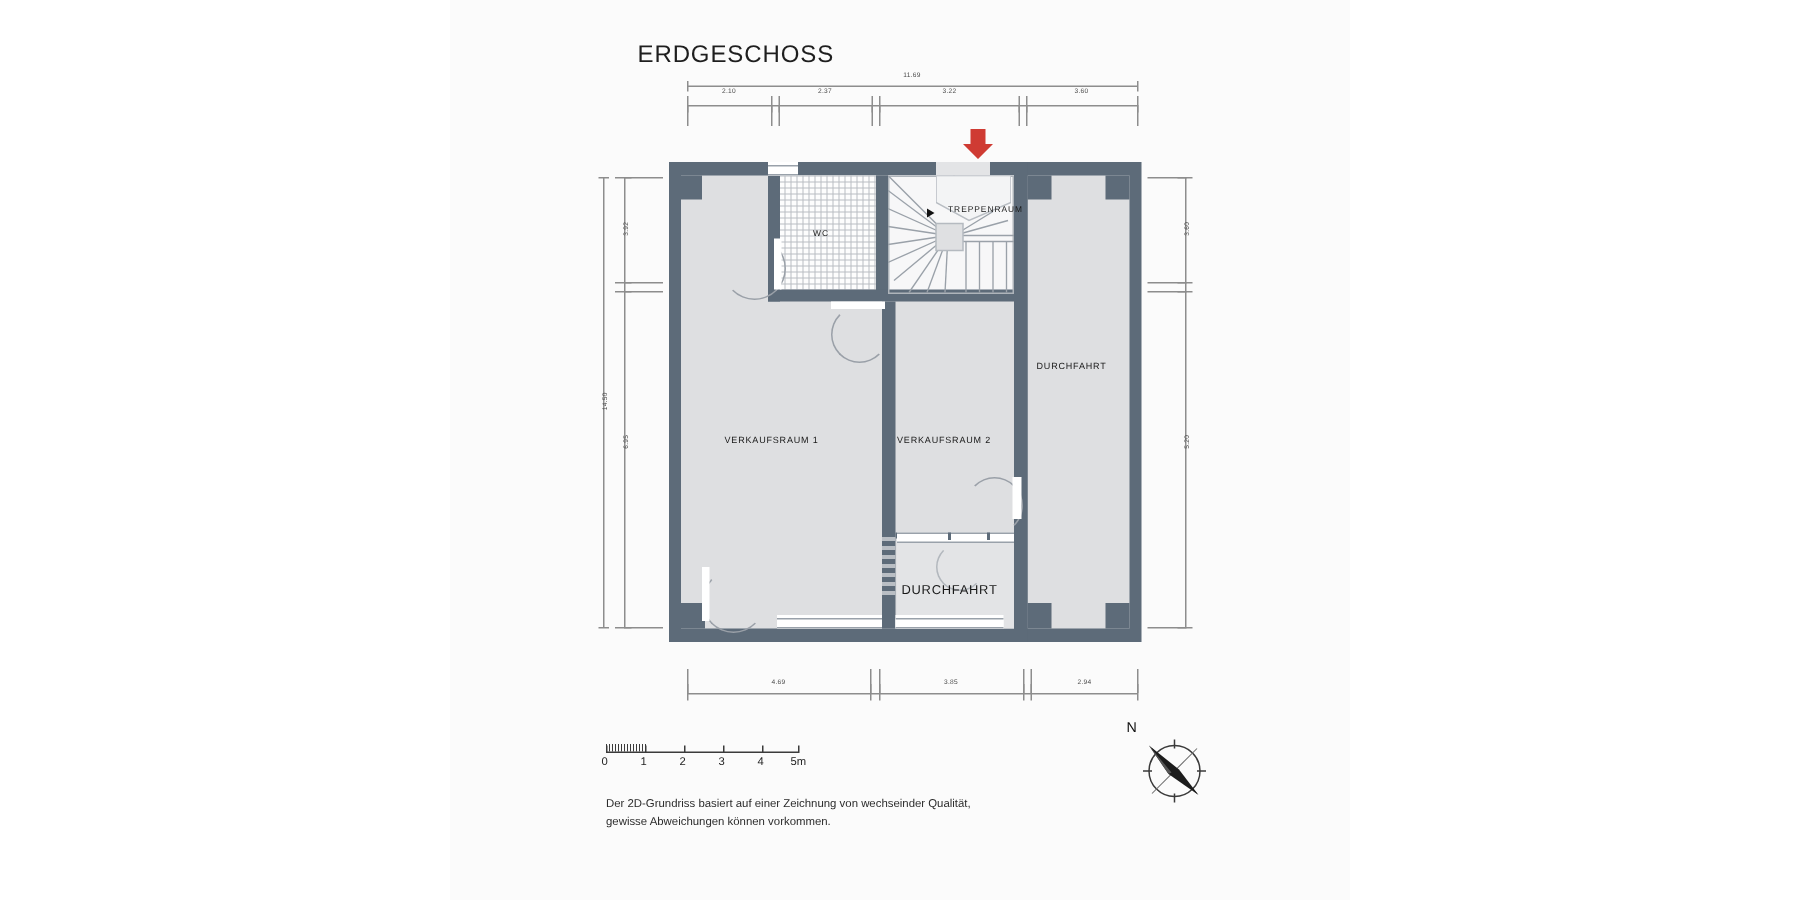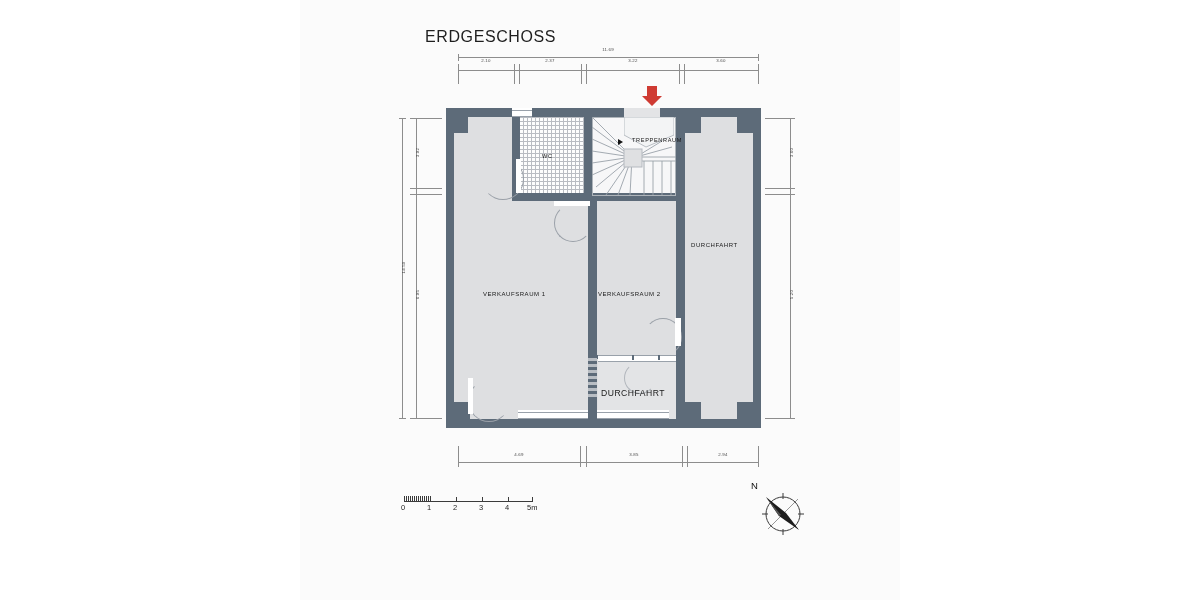--- a/index.html
+++ b/index.html
@@ -362,14 +362,18 @@
       <line x1="43" y1="28" x2="49" y2="28" stroke="#3a3a3a" stroke-width="1"></line>
 
       <line x1="13" y1="13" x2="43" y2="43" stroke="#6a6a6a" stroke-width="0.7"></line>
       <line x1="43" y1="13" x2="13" y2="43" stroke="#6a6a6a" stroke-width="0.7"></line>
 
       <path d="M11 11 L31 27 L44 44 L24 30 Z" fill="#1c1c1c"></path>
       <path d="M11 11 L26 29 L24 30 Z" fill="#555"></path>
     </svg>
   </div>
 
+  <div class="footer">
+    <div>Der 2D-Grundriss basiert auf einer Zeichnung von wechseinder Qualität,</div>
+    <div>gewisse Abweichungen können vorkommen.</div>
+  </div>
 
 </div>
 
 </body></html>

